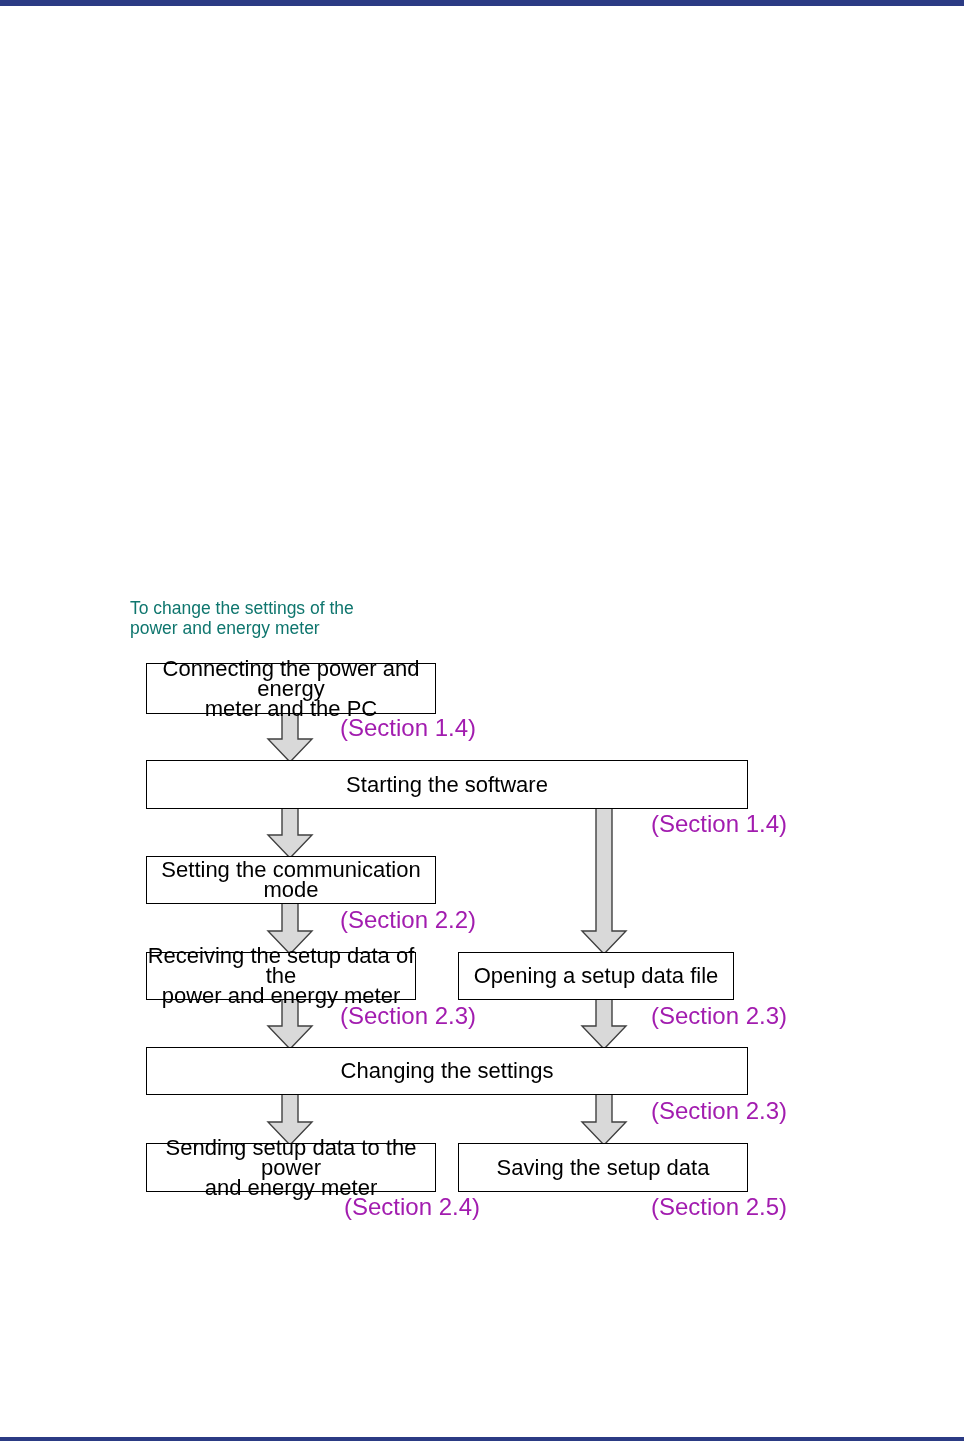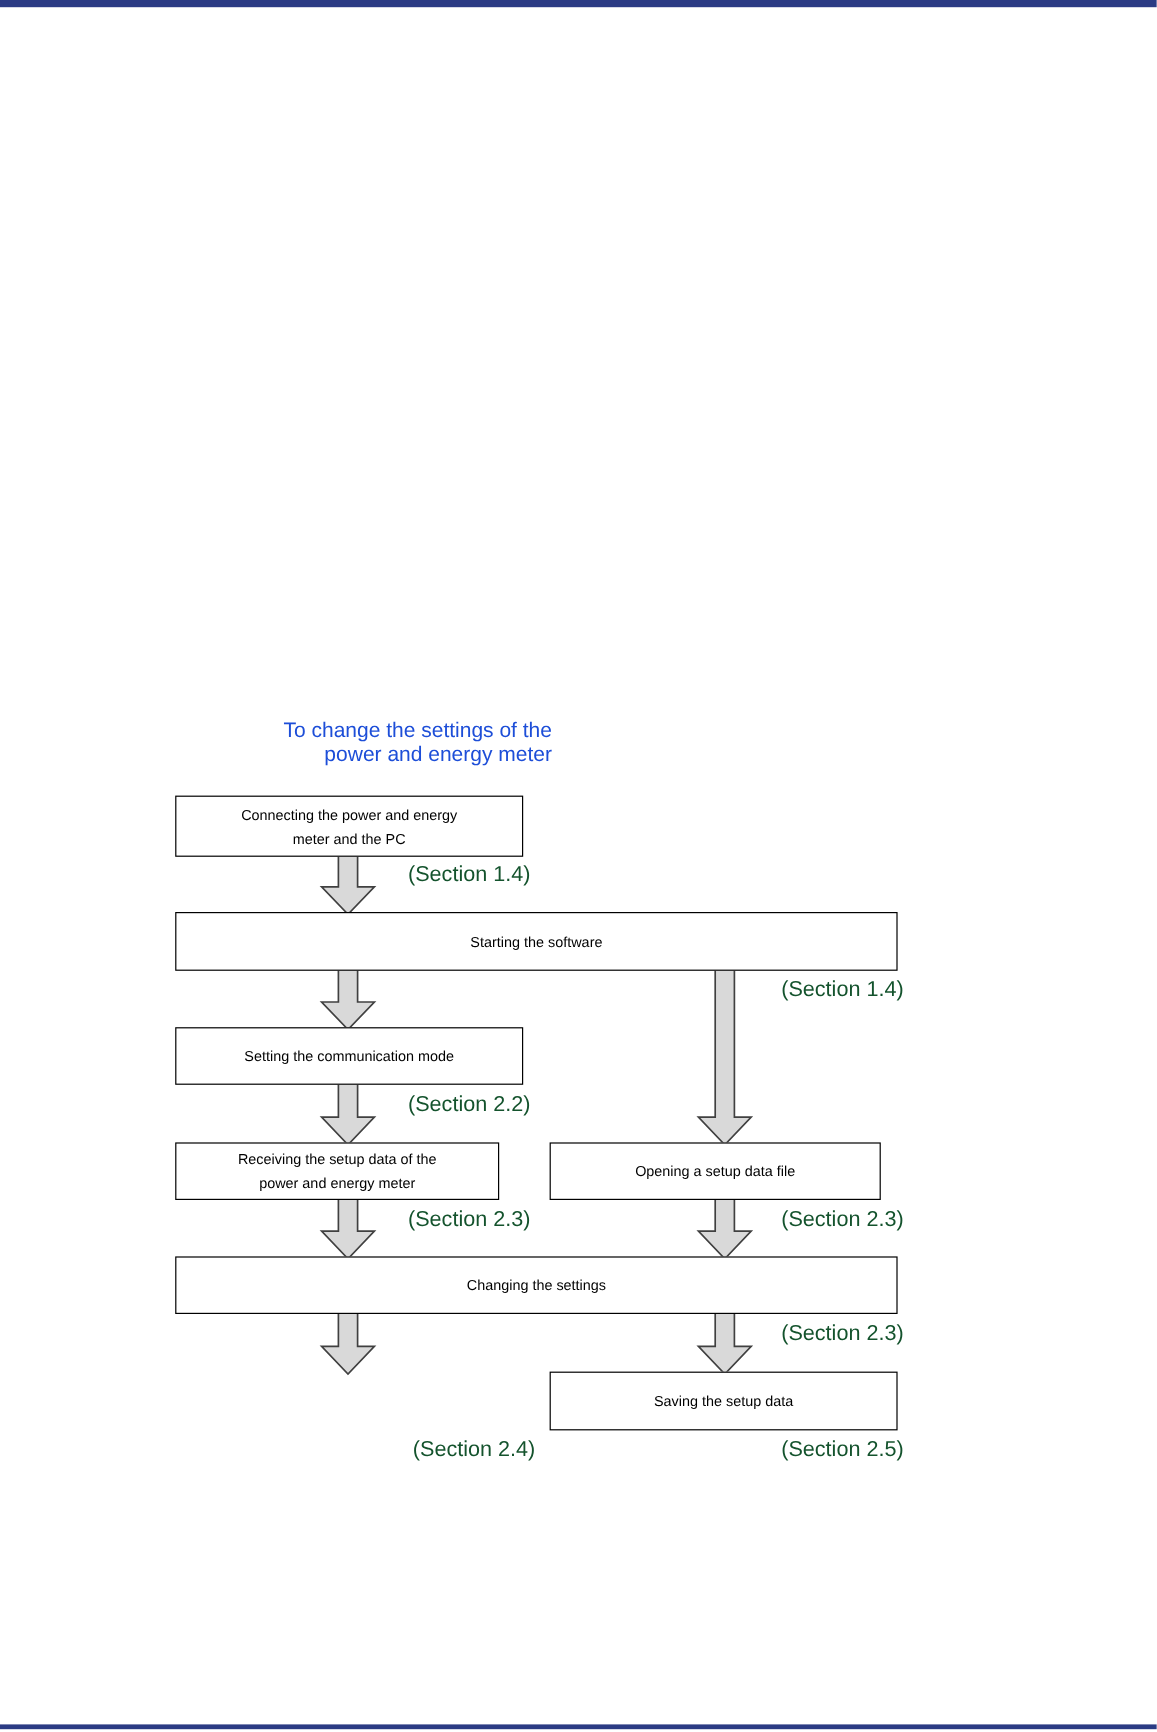--- a/index.html
+++ b/index.html
@@ -38,22 +38,22 @@
     left: 0;
     top: 0;
     width: 964px;
     height: 1443px;
   }
 
   .col-heading {
     position: absolute;
     font-size: 17.5px;
     line-height: 20px;
-    color: #1d4ed8;
-    text-align: right;
+    color: #0f766e;
+    text-align: left;
     white-space: pre-line;
   }
   #heading-left {
     left: 130px;
     top: 598px;
     width: 330px;
   }
   #heading-right {
     left: 450px;
     top: 608px;
@@ -62,21 +62,21 @@
 
   .proc-box {
     position: absolute;
     box-sizing: border-box;
     border: 1.6px solid #000000;
     background: #ffffff;
     display: flex;
     align-items: center;
     justify-content: center;
     text-align: center;
-    font-size: 12px;
+    font-size: 22px;
     line-height: 20px;
     color: #000000;
     white-space: pre-line;
   }
 
   #box-connect      { left: 146px; top: 663px;  width: 290px; height: 51px; }
   #box-start        { left: 146px; top: 760px;  width: 602px; height: 49px; }
   #box-commmode     { left: 146px; top: 856px;  width: 290px; height: 48px; }
   #box-receive      { left: 146px; top: 952px;  width: 270px; height: 48px; }
   #box-openfile     { left: 458px; top: 952px;  width: 276px; height: 48px; }
@@ -84,23 +84,23 @@
   #box-send         { left: 146px; top: 1143px; width: 290px; height: 49px; }
   #box-save         { left: 458px; top: 1143px; width: 290px; height: 49px; }
 
   .arrow {
     position: absolute;
   }
   .arrow svg { display: block; }
 
   .section-label {
     position: absolute;
-    font-size: 18px;
+    font-size: 24px;
     line-height: 20px;
-    color: #14532d;
+    color: #a21caf;
     white-space: nowrap;
   }
   #sec-1-4  { left: 340px; top: 718px; }
   #sec-2-1  { left: 651px; top: 814px; }
   #sec-2-2  { left: 340px; top: 910px; }
   #sec-2-3a { left: 340px; top: 1006px; }
   #sec-2-3b { left: 651px; top: 1006px; }
   #sec-2-3c { left: 651px; top: 1101px; }
   #sec-2-4  { left: 344px; top: 1197px; }
   #sec-2-5  { left: 651px; top: 1197px; }
@@ -172,20 +172,22 @@
 
   <div class="proc-box" id="box-start">Starting the software</div>
 
   <div class="proc-box" id="box-receive">Receiving the setup data of the
 power and energy meter</div>
 
   <div class="proc-box" id="box-openfile">Opening a setup data file</div>
 
   <div class="proc-box" id="box-change">Changing the settings</div>
 
+  <div class="proc-box" id="box-send">Sending setup data to the power
+and energy meter</div>
 
   <div class="proc-box" id="box-save">Saving the setup data</div>
 
   <div class="section-label" id="sec-1-4">(Section 1.4)</div>
 
   <div class="section-label" id="sec-2-1">(Section 1.4)</div>
 
   <div class="section-label" id="sec-2-2">(Section 2.2)</div>
 
   <div class="section-label" id="sec-2-3a">(Section 2.3)</div>

